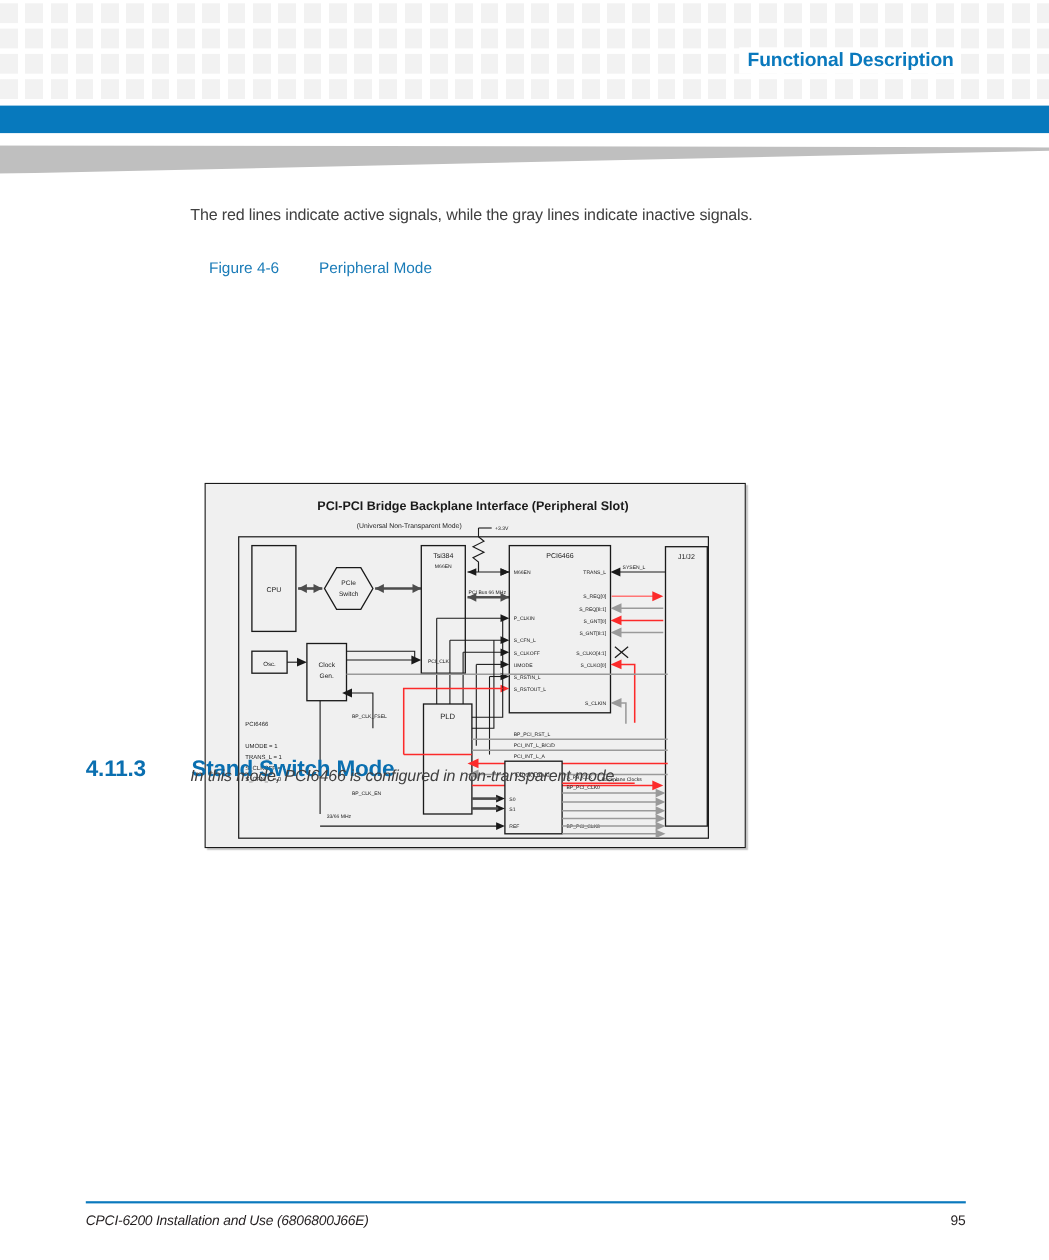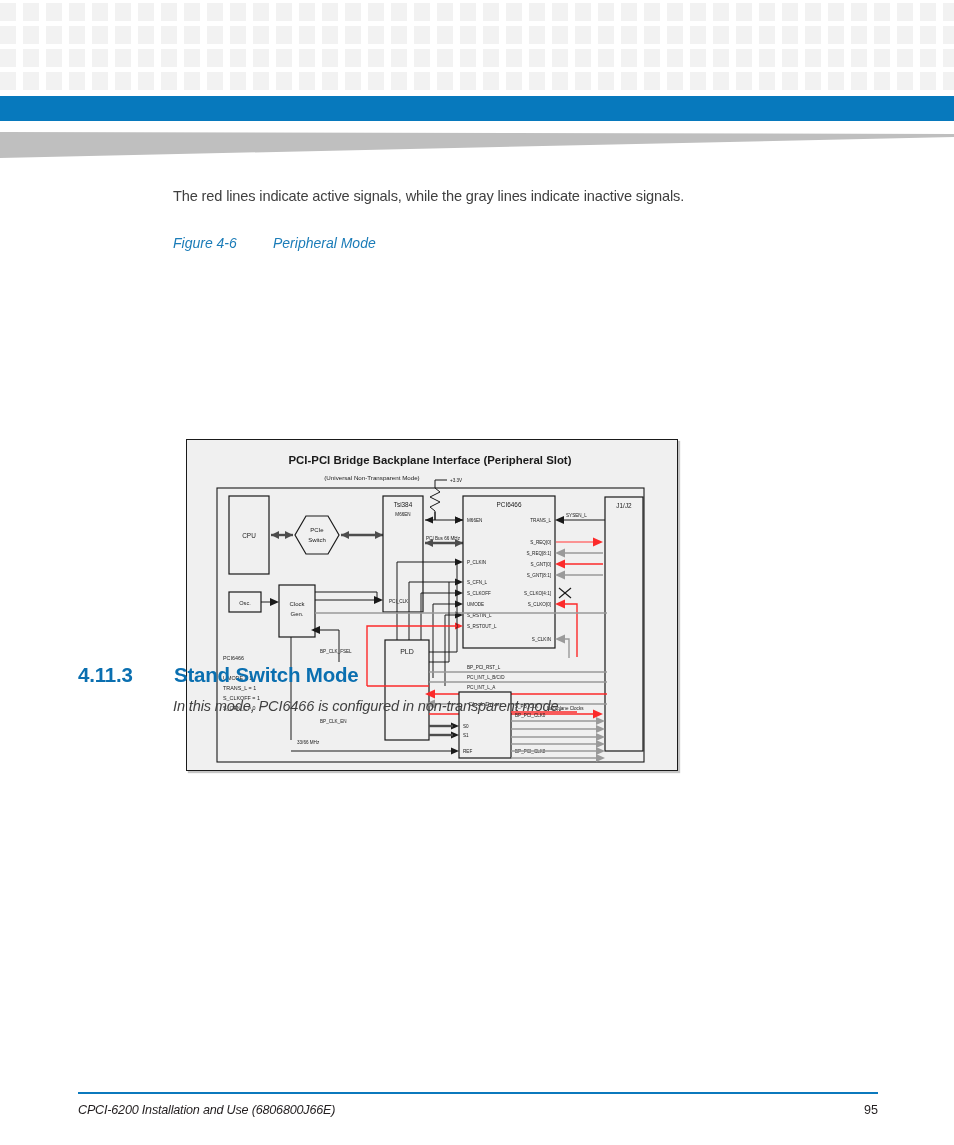--- a/index.html
+++ b/index.html
@@ -84,39 +84,38 @@
     font-size: 14.6px;
     color: #404040;
     line-height: 20px;
     letter-spacing: -0.15px;
     white-space: nowrap;
   }
   #intro-paragraph { left: 173px; top: 28px; }
 
   #figure-caption {
     position: absolute;
-    left: 173px; top: 77px;
+    left: 190px; top: 77px;
     font-size: 14px;
-    font-style: italic;
     color: #1b7cb8;
     white-space: nowrap;
   }
   #figure-caption .fig-num { display: inline-block; width: 100px; }
 
   
   #section-heading {
     position: absolute;
     left: 78px; top: 505px;
     font-size: 20.5px;
     font-weight: bold;
     color: #0a6fb0;
     white-space: nowrap;
     letter-spacing: -0.2px;
   }
-  #section-heading .sec-num { display: inline-block; width: 96px; }
+  #section-heading .sec-num { display: inline-block; width: 96px; margin-top: 24px; }
   #section-paragraph { left: 173px; top: 538px; font-style: italic; }
 
   
   #page-footer {
     position: absolute;
     left: 78px; top: 1092px;
     width: 800px;
   }
   #footer-rule {
     position: absolute;
@@ -185,20 +184,21 @@
 </head>
 <body>
 
 <div id="page-header">
   <div id="header-grid" style="background-image: none;">
       <div class="sq-row" style="top: 3px;"></div>
       <div class="sq-row" style="top: 26px;"></div>
       <div class="sq-row" style="top: 49px;"></div>
       <div class="sq-row" style="top: 72px;"></div>
     </div>
+  <div id="header-title">Functional Description</div>
 </div>
 <div id="header-blue-bar"></div>
 <div id="header-swoosh"></div>
 
 <div id="content">
 
   <div class="body-text" id="intro-paragraph">The red lines indicate active signals, while the gray lines indicate inactive signals.</div>
 
   <div id="figure-caption">
     <span class="fig-num">Figure 4-6</span><span>Peripheral Mode</span>

